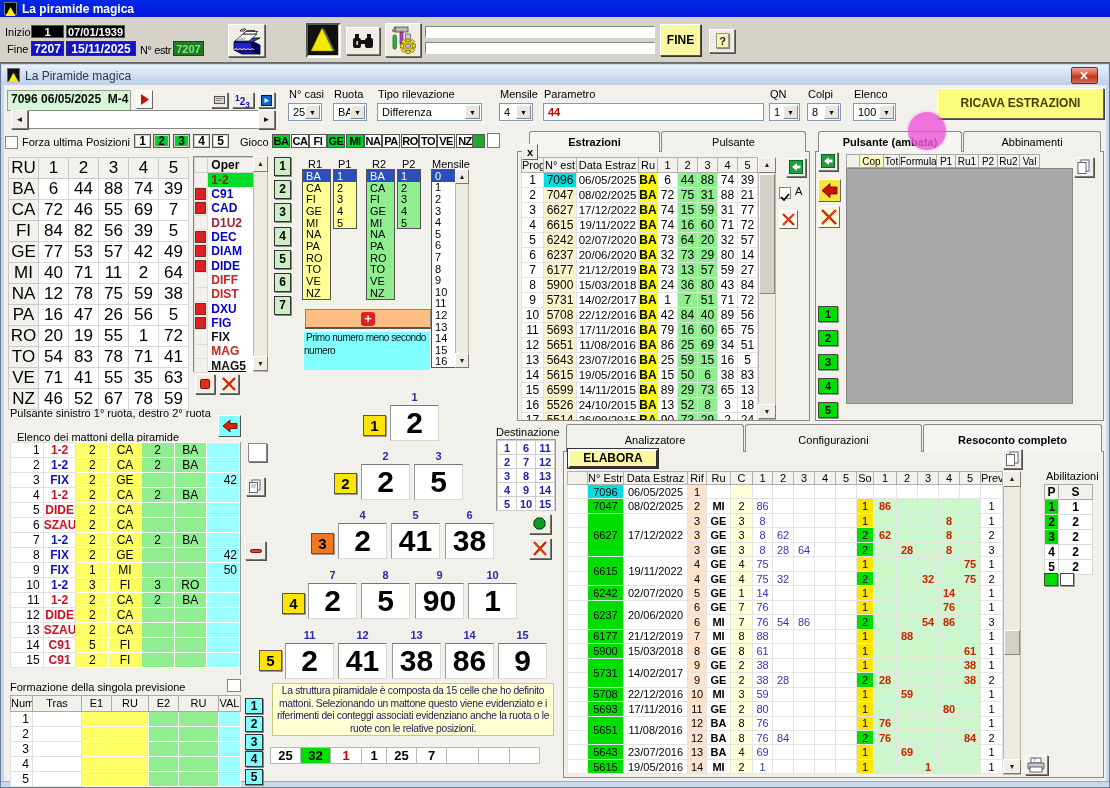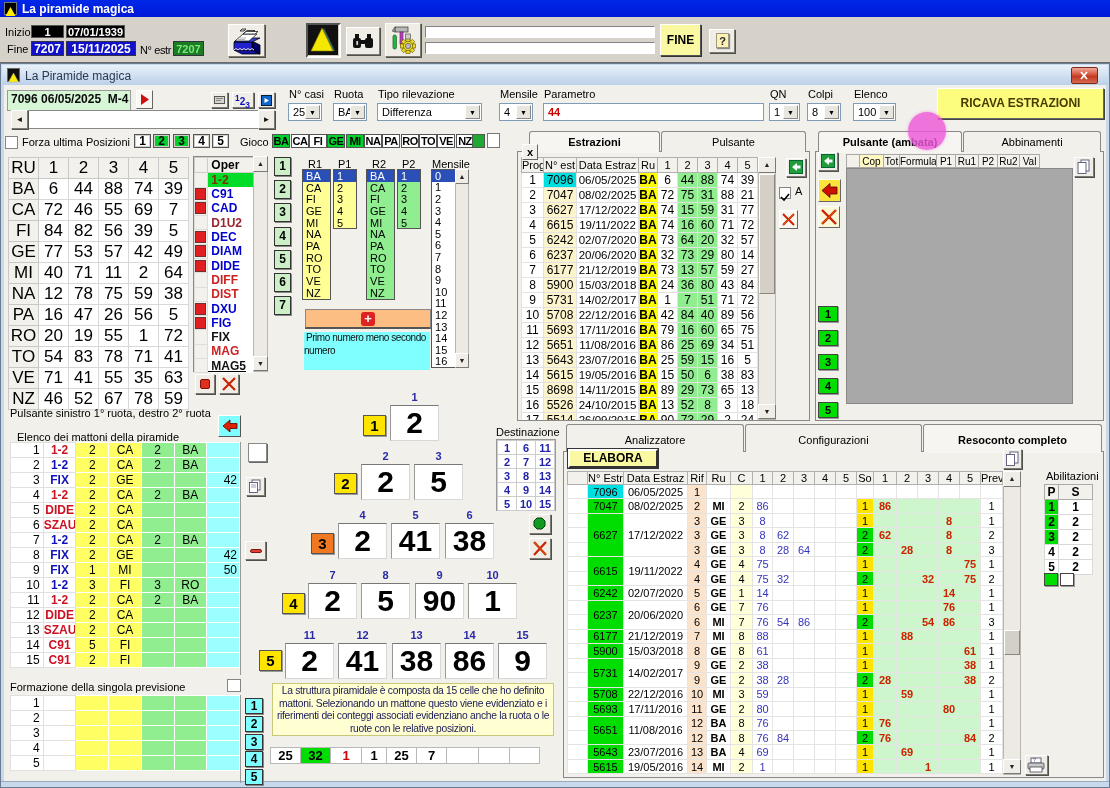--- a/index.html
+++ b/index.html
@@ -830,20 +830,29 @@
           <td style="background:#9CFFFF;border:1px solid rgba(255,255,255,0.45);font-size:12px;text-align:right;padding-right:2px;"></td>
         </tr>
       </tbody>
     </table>
   </div>
 <div class="lb" style="left:10px;top:681px;width:220px;height:12px;">Formazione della singola previsione</div>
 <div class="gchk" style="left:227px;top:679px;width:14px;height:13px;"></div>
 <div class="" style="left:10px;top:695px;width:231px;height:88px;border-right:1px solid #999;">
     <table style="width:230px;background:#FFF;">
       <tbody>
+        <tr style="height:15.5px;">
+          <td style="width:22px;border:1px solid #AAA;background:#F2F1EC;font-size:11px;text-align:center;">Num</td>
+          <td style="width:49px;border:1px solid #AAA;background:#F2F1EC;font-size:11px;text-align:center;">Tras</td>
+          <td style="width:30px;border:1px solid #AAA;background:#F2F1EC;font-size:11px;text-align:center;">E1</td>
+          <td style="width:37px;border:1px solid #AAA;background:#F2F1EC;font-size:11px;text-align:center;">RU</td>
+          <td style="width:30px;border:1px solid #AAA;background:#F2F1EC;font-size:11px;text-align:center;">E2</td>
+          <td style="width:40px;border:1px solid #AAA;background:#F2F1EC;font-size:11px;text-align:center;">RU</td>
+          <td style="width:22px;border:1px solid #AAA;background:#F2F1EC;font-size:11px;text-align:center;">VAL</td>
+        </tr>
         <tr style="height:14.37px;">
           <td style="background:#FFF;border:1px solid #E0E0E0;font-size:12px;text-align:right;padding-right:3px;">1</td>
           <td style="background:#FFF;border:1px solid #E0E0E0;font-size:12px;font-weight:bold;color:#1111BB;text-align:center;"></td>
           <td style="background:#FFFF64;border:1px solid rgba(255,255,255,0.45);font-size:12px;text-align:center;"></td>
           <td style="background:#FFFF64;border:1px solid rgba(255,255,255,0.45);font-size:12px;text-align:center;"></td>
           <td style="background:#90EE90;border:1px solid rgba(255,255,255,0.45);font-size:12px;text-align:center;"></td>
           <td style="background:#90EE90;border:1px solid rgba(255,255,255,0.45);font-size:12px;text-align:center;"></td>
           <td style="background:#9CFFFF;border:1px solid rgba(255,255,255,0.45);font-size:12px;text-align:right;padding-right:2px;"></td>
         </tr>
         <tr style="height:14.37px;">
@@ -1057,21 +1066,21 @@
           <td style="border:1px solid #E2E2E2;font-size:11.5px;text-align:center;">19/05/2016</td>
           <td style="background:#FFFF00;border:1px solid #E2E2E2;font-size:12px;font-weight:bold;text-align:center;">BA</td>
           <td style="border:1px solid #E2E2E2;font-size:12px;text-align:center;">15</td>
           <td style="background:#90EE90;border:1px solid #E2E2E2;font-size:12px;text-align:center;">50</td>
           <td style="background:#90EE90;border:1px solid #E2E2E2;font-size:12px;text-align:center;">6</td>
           <td style="border:1px solid #E2E2E2;font-size:12px;text-align:center;">38</td>
           <td style="border:1px solid #E2E2E2;font-size:12px;text-align:center;">83</td>
         </tr>
         <tr style="height:14.7px;">
           <td style="border:1px solid #E2E2E2;font-size:12px;text-align:center;">15</td>
-          <td style="background:#FCF4CC;border:1px solid #E2E2E2;font-size:12px;text-align:center;">8698</td>
+          <td style="background:#FCF4CC;border:1px solid #E2E2E2;font-size:12px;text-align:center;">6599</td>
           <td style="border:1px solid #E2E2E2;font-size:11.5px;text-align:center;">14/11/2015</td>
           <td style="background:#FFFF00;border:1px solid #E2E2E2;font-size:12px;font-weight:bold;text-align:center;">BA</td>
           <td style="border:1px solid #E2E2E2;font-size:12px;text-align:center;">89</td>
           <td style="background:#90EE90;border:1px solid #E2E2E2;font-size:12px;text-align:center;">29</td>
           <td style="background:#90EE90;border:1px solid #E2E2E2;font-size:12px;text-align:center;">73</td>
           <td style="border:1px solid #E2E2E2;font-size:12px;text-align:center;">65</td>
           <td style="border:1px solid #E2E2E2;font-size:12px;text-align:center;">13</td>
         </tr>
         <tr style="height:14.7px;">
           <td style="border:1px solid #E2E2E2;font-size:12px;text-align:center;">16</td>

